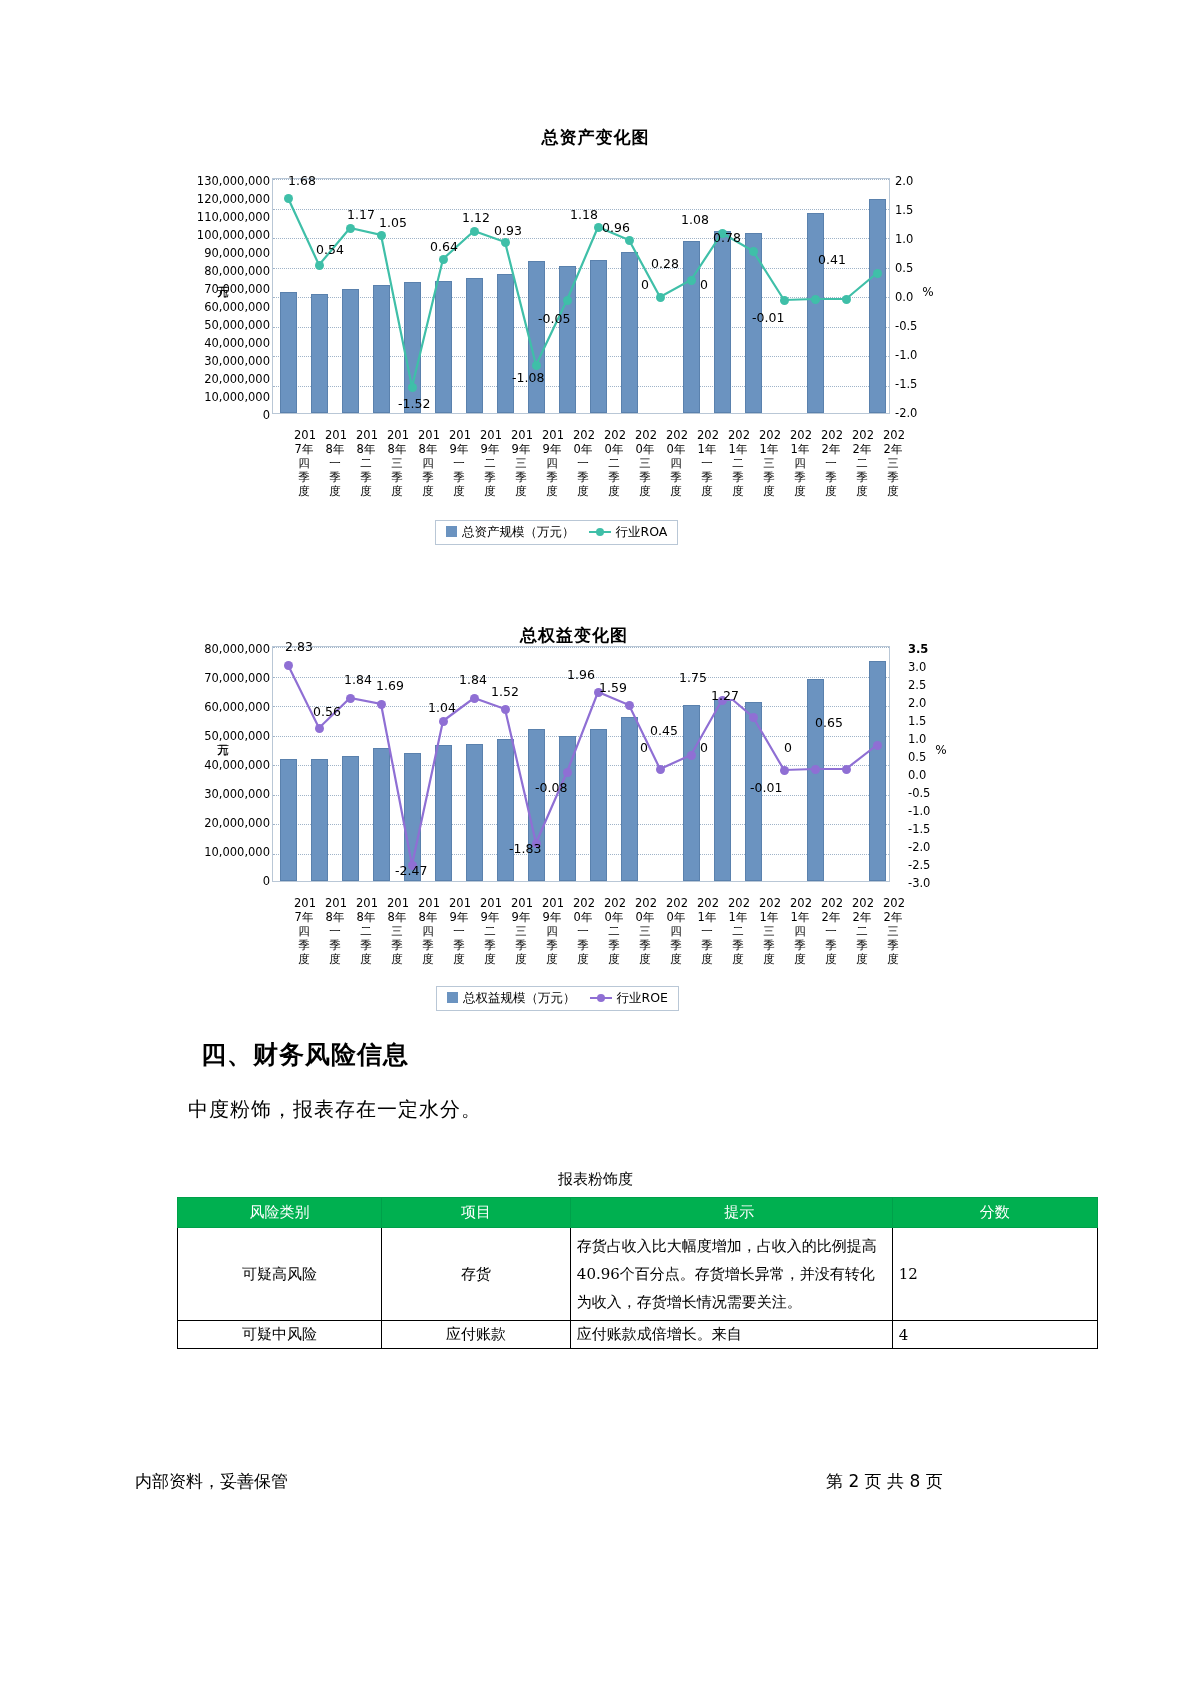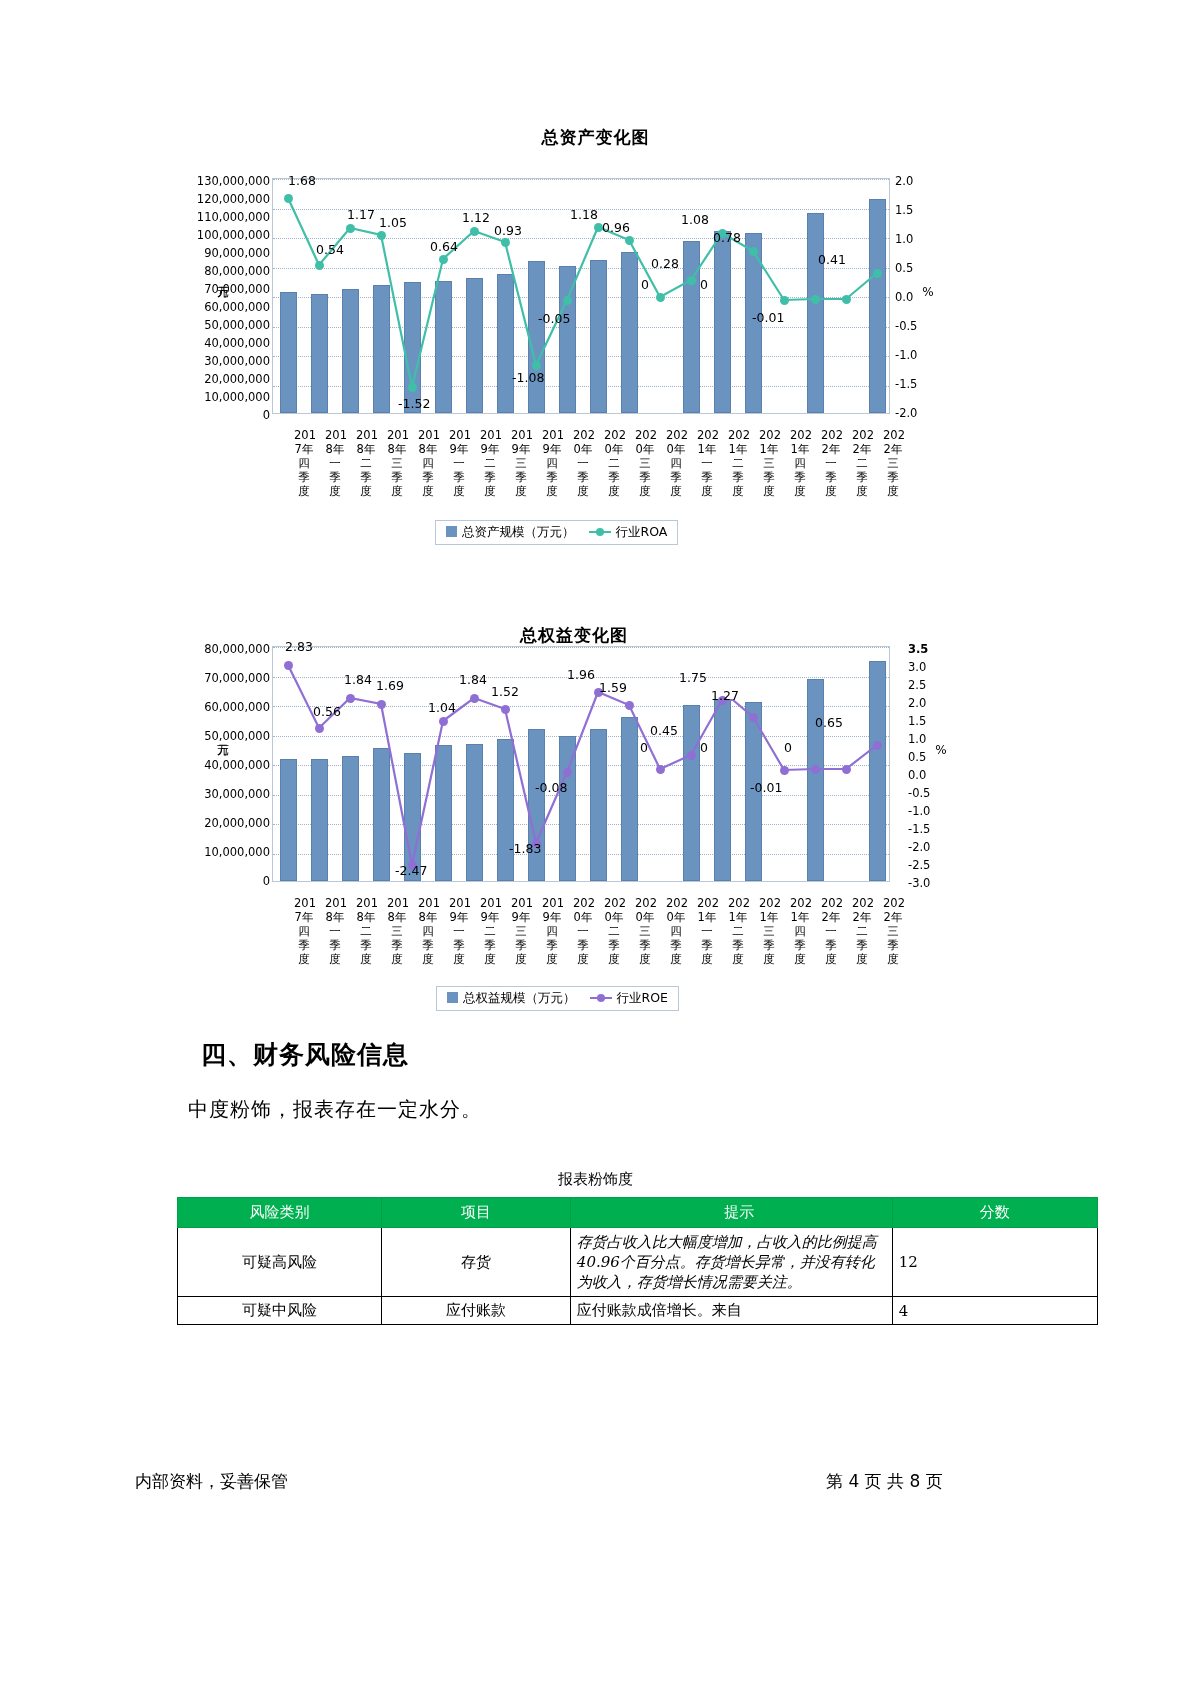--- a/index.html
+++ b/index.html
@@ -76,21 +76,21 @@
     margin-left:42px;
   }
   table.risk th{
     background:#00b050;color:#ffffff;font-weight:normal;
     border:1px solid #00a04a;font-size:15px;padding:5px 0;text-align:center;
   }
   table.risk td{
     border:1px solid #000;font-size:15px;padding:4px 6px;vertical-align:middle;
   }
   td.c{text-align:center;}
-  td.tip{line-height:20px;font-style:italic;}
+  td.tip{line-height:28px;}
 
   
   .footer-left{
     position:absolute;font-size:17px;font-family:"DejaVu Sans", sans-serif;
   }
   .footer-right{
     position:absolute;font-size:17px;font-family:"DejaVu Sans", sans-serif;
   }
 </style>
 </head>
@@ -388,15 +388,15 @@
       <tr>
         <td class="c">可疑中风险</td>
         <td class="c">应付账款</td>
         <td>应付账款成倍增长。来自</td>
         <td>4</td>
       </tr>
     </tbody>
   </table>
 
   <div class="footer-left" style="left:135px;top:1470px;">内部资料，妥善保管</div>
-  <div class="footer-right" style="left:826px;top:1470px;">第 4 页  共 8 页</div>
+  <div class="footer-right" style="left:826px;top:1470px;">第 2 页  共 8 页</div>
 
 </div>
 
 </body></html>

